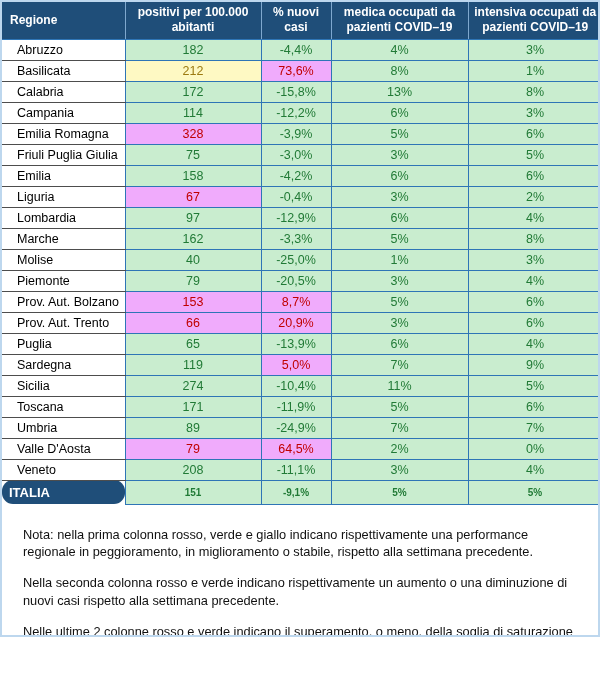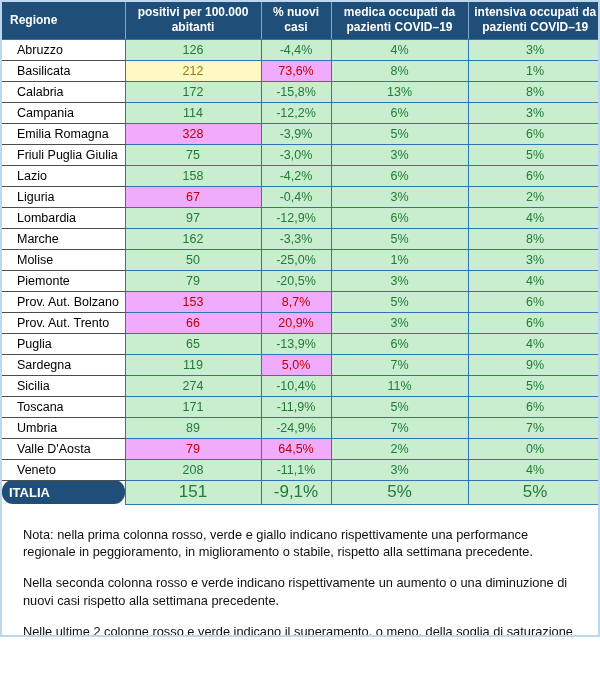--- a/index.html
+++ b/index.html
@@ -56,21 +56,21 @@
   }
   td.val {
     text-align: center;
     font-size: 12.5px;
     height: 21px;
     border: 1px solid #2E75B6;
   }
   td.green  { background: #C9EDCF; color: #217A36; }
   td.red    { background: #f0abfc; color: #C00000; }
   td.yellow { background: #fef9c3; color: #9C7A10; }
-  tr.total td.val { font-weight: normal; height: 24px; font-size: 17px; }
+  tr.total td.val { font-weight: bold; height: 24px; font-size: 10px; }
   td.italia-label {
     background: #1F4E79;
     color: #ffffff;
     font-weight: bold;
     font-size: 13px;
     text-align: left;
     padding-left: 7px;
     height: 24px;
     border-right: 1px solid #2E75B6;
     border-radius: 11px;
@@ -137,21 +137,21 @@
         <th>Regione</th>
         <th>positivi per 100.000 abitanti</th>
         <th>% nuovi casi</th>
         <th>medica occupati da pazienti COVID–19</th>
         <th>intensiva occupati da pazienti COVID–19</th>
       </tr>
     </thead>
     <tbody>
         <tr>
           <td class="region">Abruzzo</td>
-          <td class="val green">126</td>
+          <td class="val green">182</td>
           <td class="val green">-4,4%</td>
           <td class="val green">4%</td>
           <td class="val green">3%</td>
         </tr>
         <tr>
           <td class="region">Basilicata</td>
           <td class="val yellow">212</td>
           <td class="val red">73,6%</td>
           <td class="val green">8%</td>
           <td class="val green">1%</td>
@@ -178,21 +178,21 @@
           <td class="val green">6%</td>
         </tr>
         <tr>
           <td class="region">Friuli Puglia Giulia</td>
           <td class="val green">75</td>
           <td class="val green">-3,0%</td>
           <td class="val green">3%</td>
           <td class="val green">5%</td>
         </tr>
         <tr>
-          <td class="region">Lazio</td>
+          <td class="region">Emilia</td>
           <td class="val green">158</td>
           <td class="val green">-4,2%</td>
           <td class="val green">6%</td>
           <td class="val green">6%</td>
         </tr>
         <tr>
           <td class="region">Liguria</td>
           <td class="val red">67</td>
           <td class="val green">-0,4%</td>
           <td class="val green">3%</td>
@@ -207,21 +207,21 @@
         </tr>
         <tr>
           <td class="region">Marche</td>
           <td class="val green">162</td>
           <td class="val green">-3,3%</td>
           <td class="val green">5%</td>
           <td class="val green">8%</td>
         </tr>
         <tr>
           <td class="region">Molise</td>
-          <td class="val green">50</td>
+          <td class="val green">40</td>
           <td class="val green">-25,0%</td>
           <td class="val green">1%</td>
           <td class="val green">3%</td>
         </tr>
         <tr>
           <td class="region">Piemonte</td>
           <td class="val green">79</td>
           <td class="val green">-20,5%</td>
           <td class="val green">3%</td>
           <td class="val green">4%</td>

